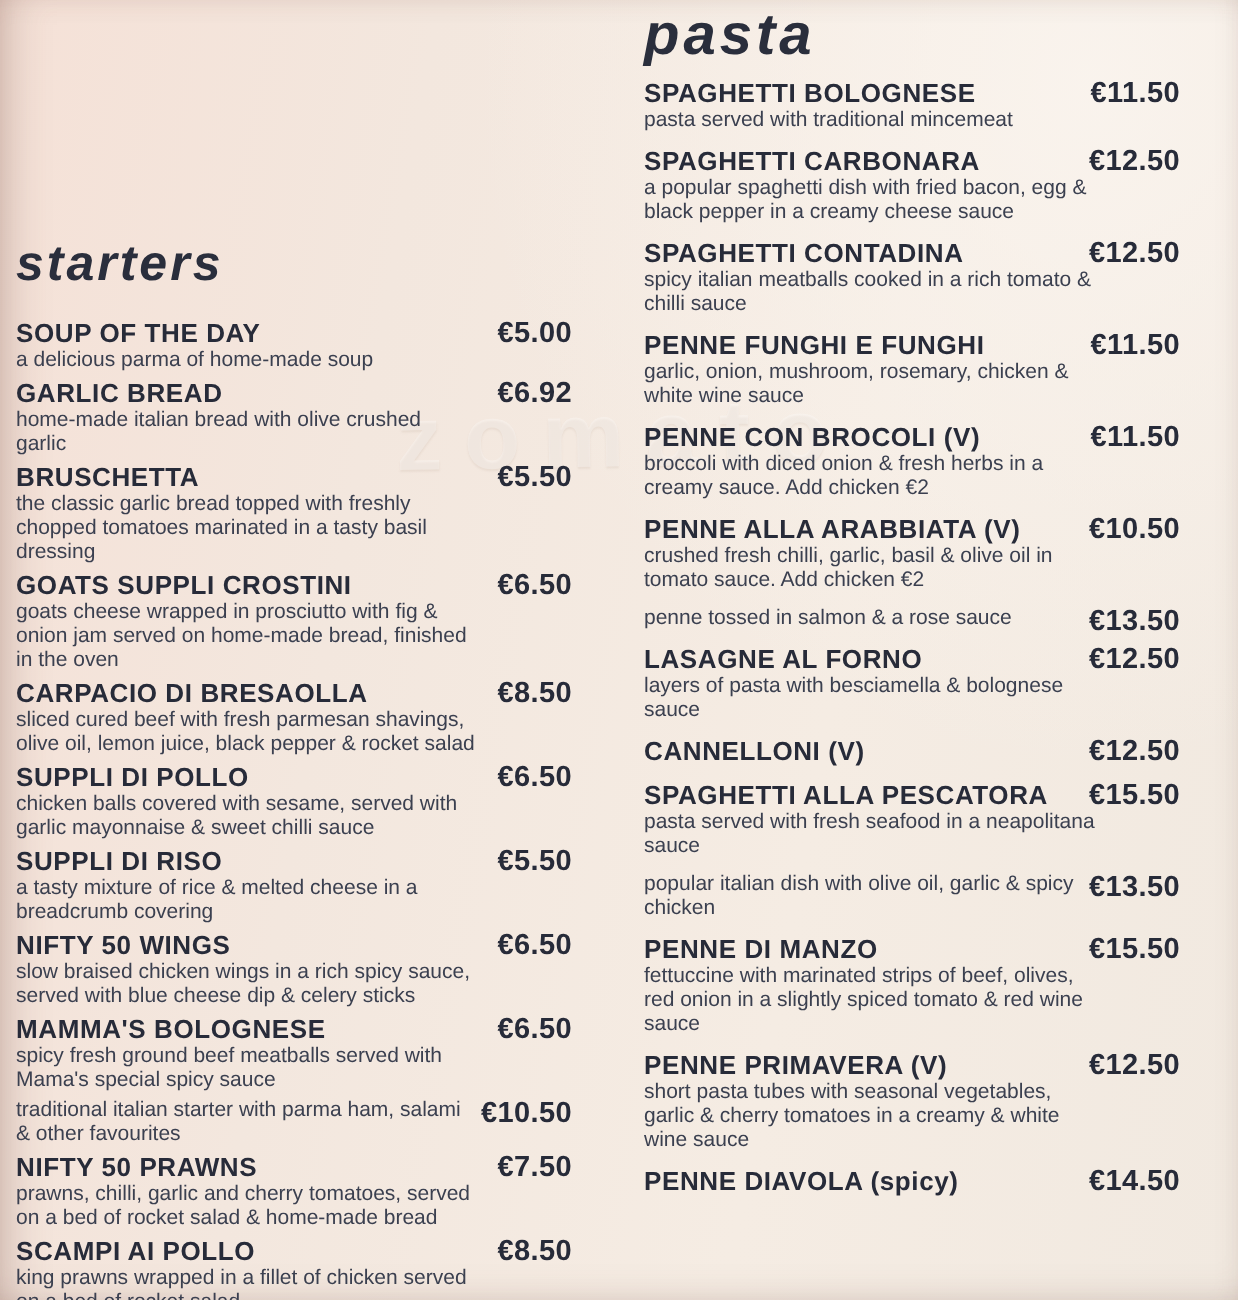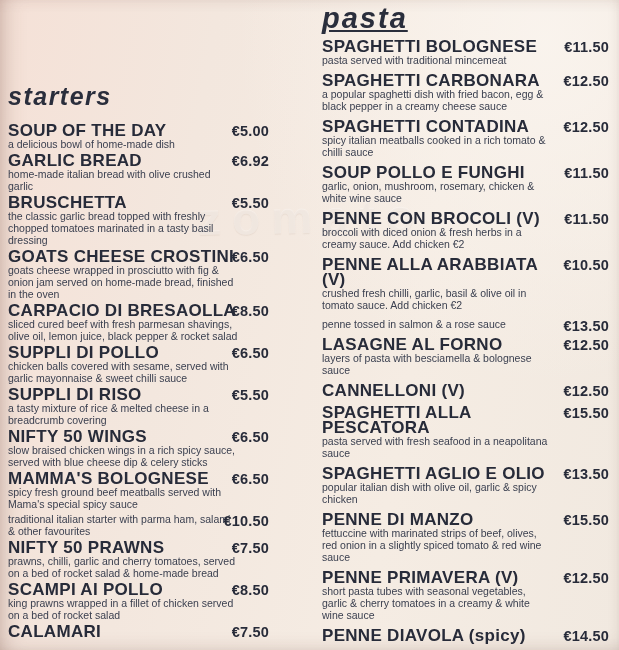--- a/index.html
+++ b/index.html
@@ -24,54 +24,54 @@
     color: rgba(255,255,255,0.30); transform: rotate(-1deg);
     text-shadow: 0 1px 1px rgba(190,165,150,0.18);
     pointer-events: none; user-select: none;
   }
   .col { position: absolute; }
   .col-starters { left: 8px;   top: 82px; width: 292px; }
   .col-pasta    { left: 322px; top: 2px;  width: 290px; }
   .heading {
     margin: 0; font-style: italic; font-weight: bold; color: #2a2e3c;
   }
-  .col-starters .heading { font-size: 25px; letter-spacing: 1.5px; margin-bottom: 12px; }
-  .col-pasta    .heading { font-size: 29px; letter-spacing: 2px;   margin-bottom: 4px; text-decoration: underline; }
+  .col-starters .heading { font-size: 25px; letter-spacing: 1.5px; margin-bottom: 12px; margin-top: 36px; }
+  .col-pasta    .heading { font-size: 29px; letter-spacing: 2px;   margin-bottom: 4px; }
   .item { position: relative; }
   .col-starters .item { margin-bottom: 3px; }
   .col-pasta    .item { margin-bottom: 7px; }
   .item-main { padding-right: 62px; }
   .item-name {
-    display: block; font-size: 17px; font-weight: bold; line-height: 15px;
+    display: block; font-size: 13px; font-weight: bold; line-height: 15px;
     letter-spacing: 0.3px; color: #272b39;
   }
   .item-desc {
     font-size: 10.5px; line-height: 12px; color: #3b4050; max-width: 250px;
   }
   .item-price {
     position: absolute; top: 0; font-size: 14.5px; font-weight: bold;
     color: #272b39; letter-spacing: 0.2px; white-space: nowrap;
   }
-  .col-starters .item-price { right: 31px; }
-  .col-pasta    .item-price { right: 3px; }
+  .col-starters .item-price { right: 14px; }
+  .col-pasta    .item-price { right: 22px; }
 </style>
 </head>
 <body>
 
 <div class="menu">
 
   <div class="watermark">zomato</div>
 
   <section class="col col-starters">
     <h2 class="heading">starters</h2>
     <div class="items">
   <div class="item">
     <div class="item-main">
       <span class="item-name">SOUP OF THE DAY</span>
-      <div class="item-desc">a delicious bowl of home-made dish</div>
+      <div class="item-desc">a delicious parma of home-made soup</div>
     </div>
     <div class="item-price">€5.00</div>
   </div>
 
   <div class="item">
     <div class="item-main">
       <span class="item-name">GARLIC BREAD</span>
       <div class="item-desc">home-made italian bread with olive crushed garlic</div>
     </div>
     <div class="item-price">€6.92</div>
@@ -80,21 +80,21 @@
   <div class="item">
     <div class="item-main">
       <span class="item-name">BRUSCHETTA</span>
       <div class="item-desc">the classic garlic bread topped with freshly chopped tomatoes marinated in a tasty basil dressing</div>
     </div>
     <div class="item-price">€5.50</div>
   </div>
 
   <div class="item">
     <div class="item-main">
-      <span class="item-name">GOATS CHEESE CROSTINI</span>
+      <span class="item-name">GOATS SUPPLI CROSTINI</span>
       <div class="item-desc">goats cheese wrapped in prosciutto with fig &amp; onion jam served on home-made bread, finished in the oven</div>
     </div>
     <div class="item-price">€6.50</div>
   </div>
 
   <div class="item">
     <div class="item-main">
       <span class="item-name">CARPACIO DI BRESAOLLA</span>
       <div class="item-desc">sliced cured beef with fresh parmesan shavings, olive oil, lemon juice, black pepper &amp; rocket salad</div>
     </div>
@@ -188,21 +188,21 @@
   <div class="item">
     <div class="item-main">
       <span class="item-name">SPAGHETTI CONTADINA</span>
       <div class="item-desc">spicy italian meatballs cooked in a rich tomato &amp; chilli sauce</div>
     </div>
     <div class="item-price">€12.50</div>
   </div>
 
   <div class="item">
     <div class="item-main">
-      <span class="item-name">SOUP POLLO E FUNGHI</span>
+      <span class="item-name">PENNE FUNGHI E FUNGHI</span>
       <div class="item-desc">garlic, onion, mushroom, rosemary, chicken &amp; white wine sauce</div>
     </div>
     <div class="item-price">€11.50</div>
   </div>
 
   <div class="item">
     <div class="item-main">
       <span class="item-name">PENNE CON BROCOLI (V)</span>
       <div class="item-desc">broccoli with diced onion &amp; fresh herbs in a creamy sauce.  Add chicken  €2</div>
     </div>
@@ -242,21 +242,20 @@
   <div class="item">
     <div class="item-main">
       <span class="item-name">SPAGHETTI ALLA PESCATORA</span>
       <div class="item-desc">pasta served with fresh seafood in a neapolitana sauce</div>
     </div>
     <div class="item-price">€15.50</div>
   </div>
 
   <div class="item">
     <div class="item-main">
-      <span class="item-name">SPAGHETTI AGLIO E OLIO</span>
       <div class="item-desc">popular italian dish with olive oil, garlic &amp; spicy chicken</div>
     </div>
     <div class="item-price">€13.50</div>
   </div>
 
   <div class="item">
     <div class="item-main">
       <span class="item-name">PENNE DI MANZO</span>
       <div class="item-desc">fettuccine with marinated strips of beef, olives, red onion in a slightly spiced tomato &amp; red wine sauce</div>
     </div>

